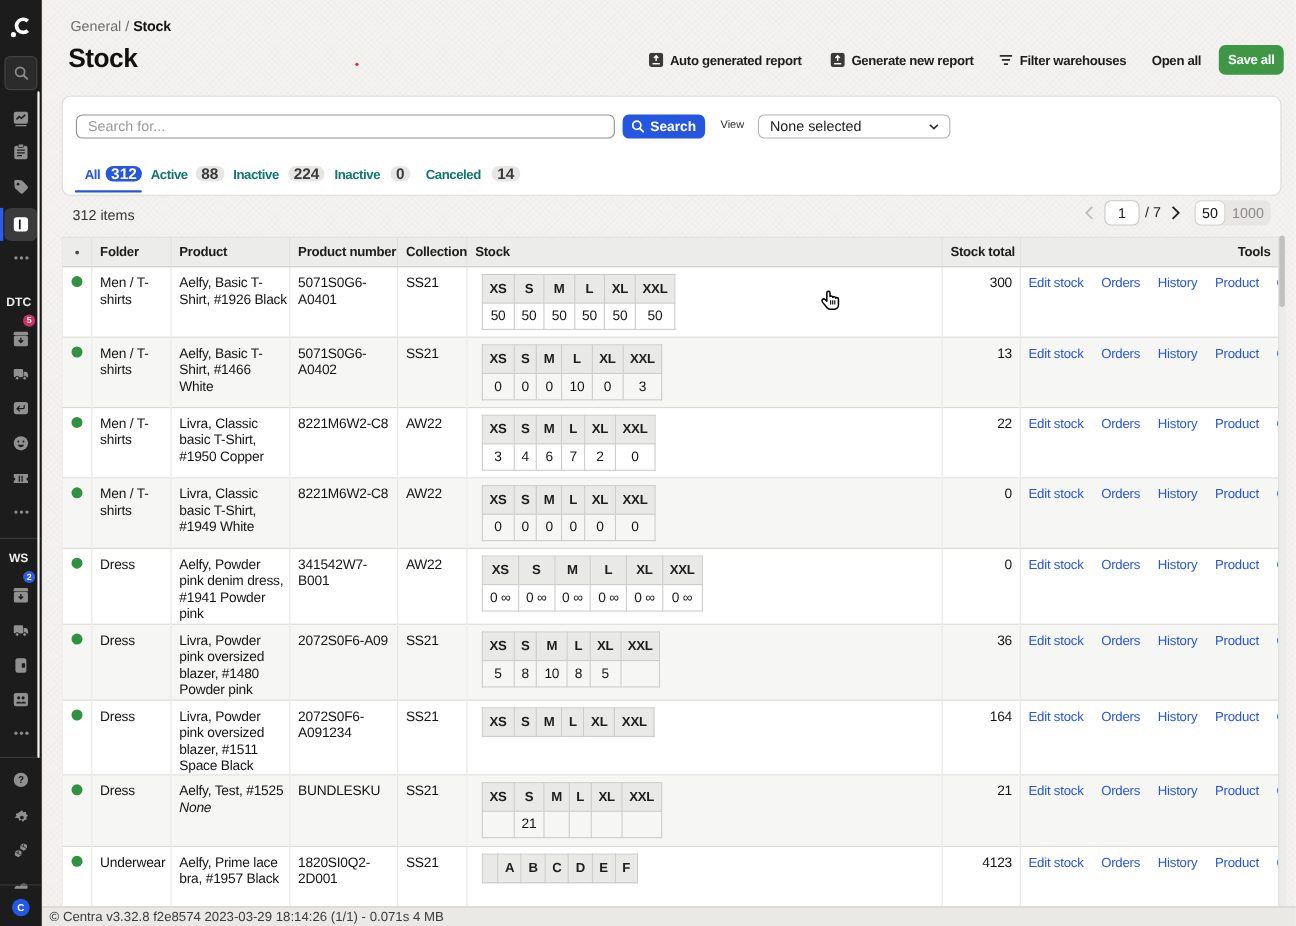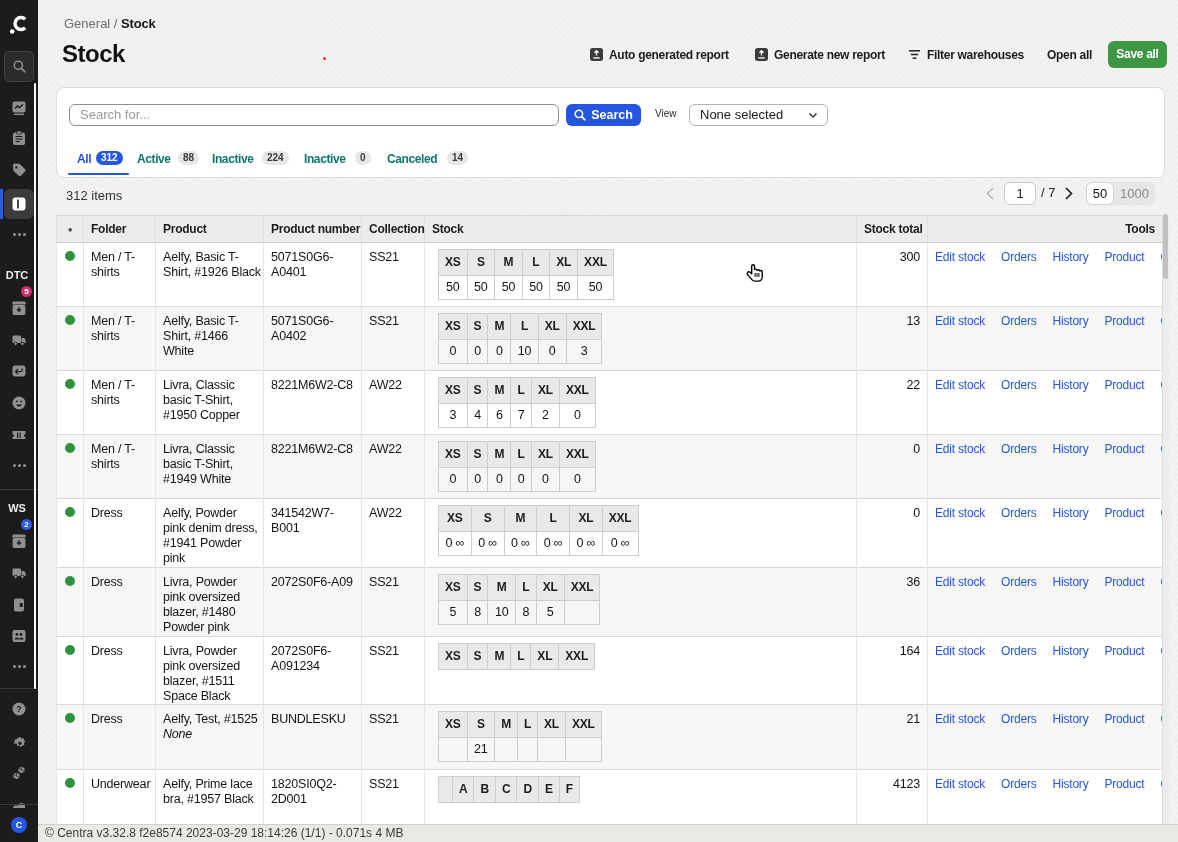--- a/index.html
+++ b/index.html
@@ -32,24 +32,24 @@
 #h1 { position:absolute; left:62px; top:40px; font-size:24px; font-weight:700; color:#111; letter-spacing:-0.5px; }
 #reddot { position:absolute; left:323px; top:57px; width:3px; height:3px; background:#d2342c; border-radius:2px; }
 .hbtn { position:absolute; top:41px; height:27px; display:flex; align-items:center; font-size:12px; letter-spacing:-0.3px; font-weight:700; color:#1c1c1c; white-space:nowrap; }
 .hicon { width:13px; height:13px; margin-right:6px; }
 #saveall { position:absolute; left:1108px; top:41px; width:59px; height:27px; background:#3f9645; border-radius:6px; color:#fff; font-size:12px; letter-spacing:-0.3px; font-weight:700; text-align:center; line-height:27px; }
 
 #card { position:absolute; left:56px; top:87px; width:1109px; height:91px; background:#fff; border:1px solid #dbdbd9; border-radius:8px; }
 #searchinput { position:absolute; left:12px; top:16px; width:490px; height:22px; border:1px solid #8f8f8f; border-radius:6px; font-size:13px; color:#9b9b9b; line-height:20px; padding-left:10px; background:#fff; }
 #searchbtn { position:absolute; left:509px; top:16px; width:75px; height:22px; background:#2456df; border-radius:6px; color:#fff; display:flex; align-items:center; justify-content:center; font-size:12.5px; font-weight:700; }
 #viewlbl { position:absolute; left:598px; top:20px; font-size:10px; color:#2b2b2b; }
-#select { position:absolute; left:632px; top:16px; width:139px; height:22px; border:1px solid #b3b3b1; border-radius:6px; font-size:13px; color:#1b1b1b; line-height:20px; padding-left:10px; background:#fff; }
+#select { position:absolute; left:632px; top:16px; width:175px; height:22px; border:1px solid #b3b3b1; border-radius:6px; font-size:13px; color:#1b1b1b; line-height:20px; padding-left:10px; background:#fff; }
 #select .chev { position:absolute; right:9px; top:7px; }
 .tablbl { position:absolute; top:64px; font-size:12px; letter-spacing:-0.4px; font-weight:700; color:#0f766e; }
-.tabbadge { position:absolute; top:63px; height:14px; border-radius:7px; background:#e7e6e4; color:#3a3a3a; font-size:10px; font-weight:700; line-height:14px; padding:0 5px; }
+.tabbadge { position:absolute; top:63px; height:14px; border-radius:7px; background:#e7e6e4; color:#3a3a3a; font-size:14px; font-weight:700; line-height:14px; padding:0 5px; }
 #tab-underline { position:absolute; left:11px; top:85px; width:61px; height:2px; background:#2456df; border-radius:1px; }
 
 #itemscount { position:absolute; left:66px; top:188px; font-size:13px; color:#333; }
 #pag { position:absolute; top:182px; left:980px; width:198px; height:23px; font-size:13px; color:#222; }
 #pagbox { position:absolute; left:24px; top:0; width:32px; height:23px; background:#fff; border:1px solid #c9c9c7; border-radius:6px; text-align:center; line-height:21px; }
 #pagtotal { position:absolute; left:61px; top:3px; white-space:nowrap; }
 #pagpill { position:absolute; left:106px; top:0; width:69px; height:23px; background:#e7e6e4; border-radius:6px; }
 #pag50 { position:absolute; left:0; top:0; width:28px; height:23px; background:#fff; border:1px solid #d4d4d2; border-radius:6px; text-align:center; line-height:21px; color:#111; }
 #pag1000 { position:absolute; left:28px; top:0; width:41px; height:23px; text-align:center; line-height:23px; color:#8b8b8b; }
 

